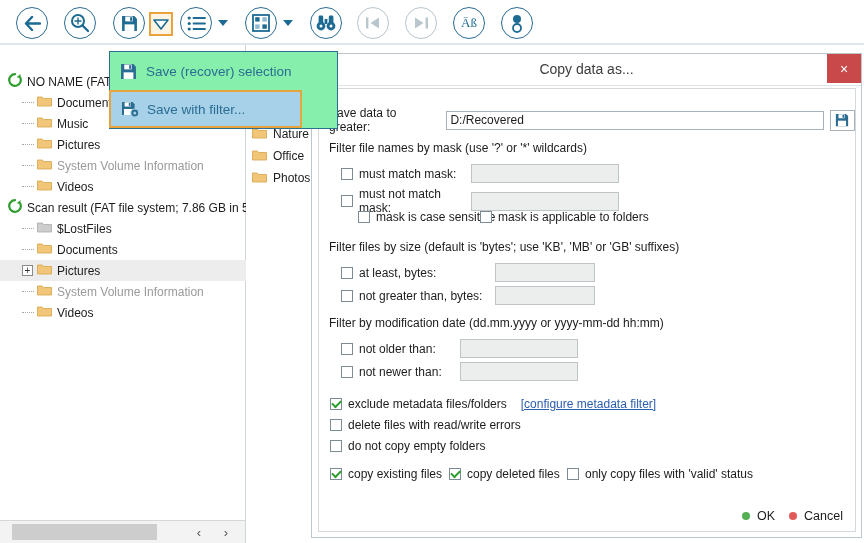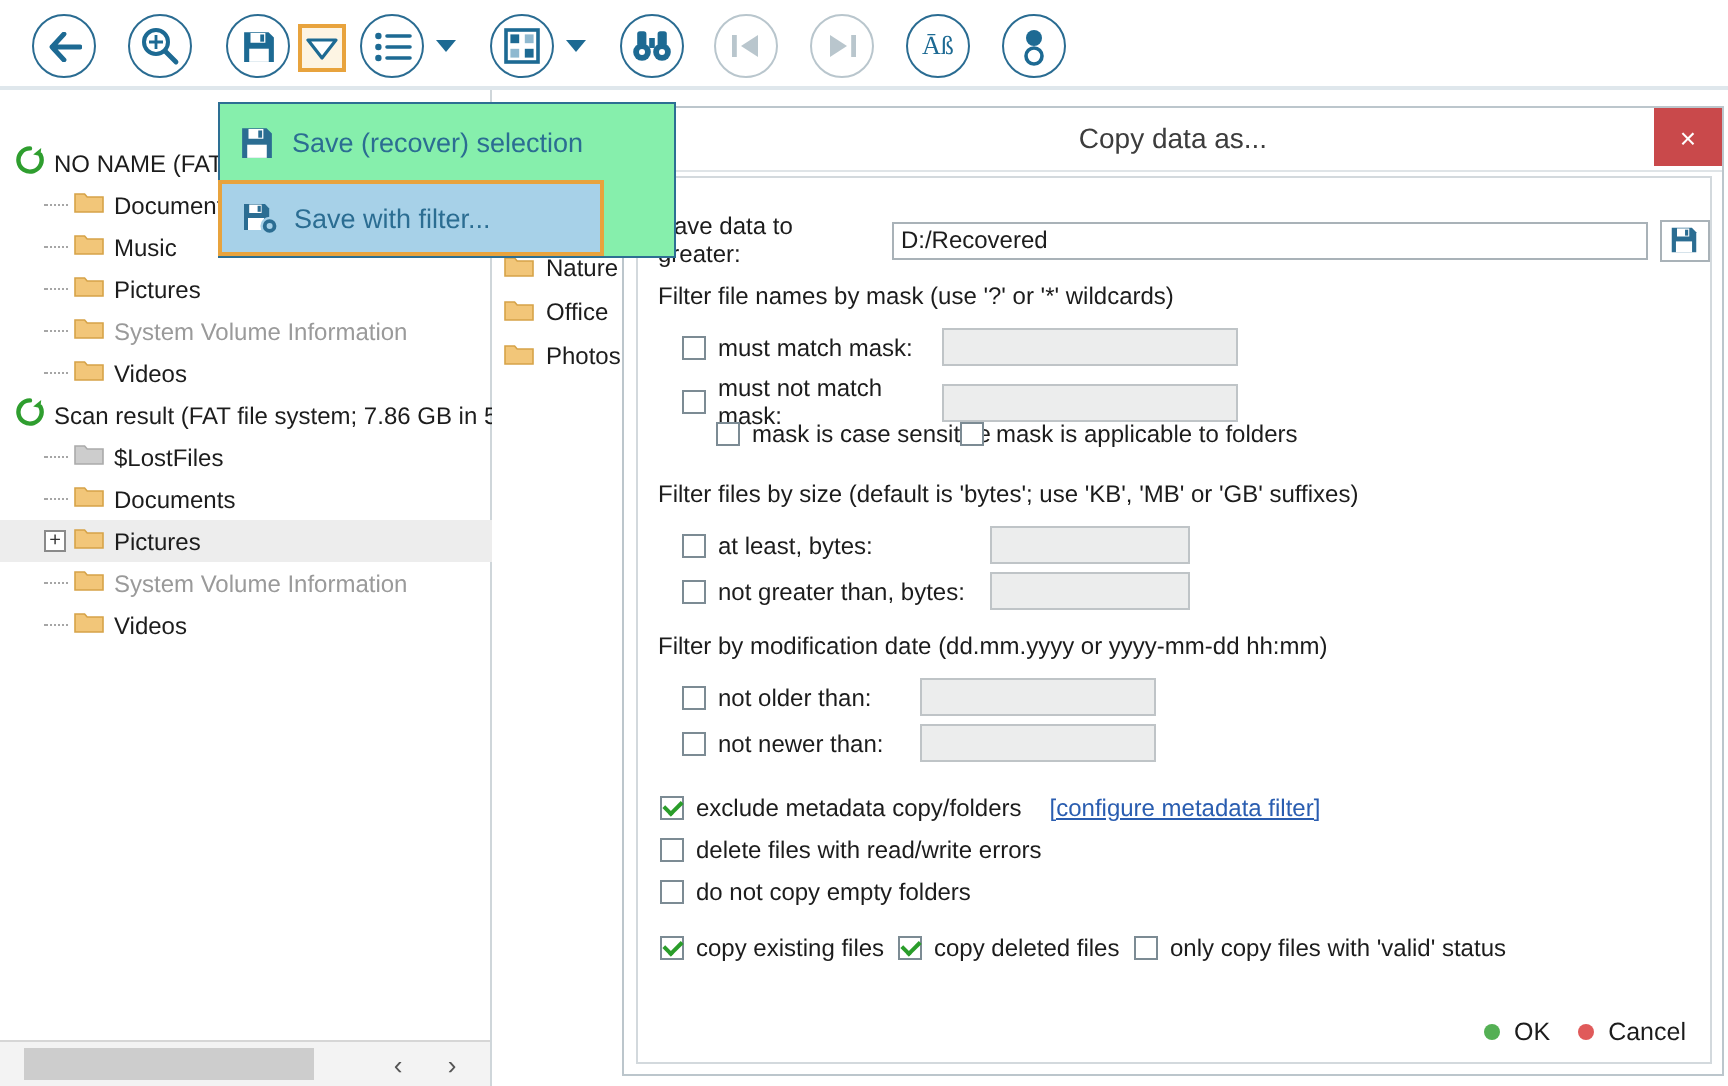--- a/index.html
+++ b/index.html
@@ -410,21 +410,21 @@
         <span class="grp">Filter by modification date (dd.mm.yyyy or yyyy-mm-dd hh:mm)</span>
       </div>
       <div class="row" style="left:22px;top:273px;">
         <span class="cb"></span>
         <span class="cbl" style="width:101px;">not newer than:</span>
         <input class="tin dis" style="width: 118px;" value="">
       </div>
 
       <div class="row" style="left:11px;top:308px;">
         <span class="cb on"></span>
-        <span class="cbl">exclude metadata copy/folders</span>
+        <span class="cbl">exclude metadata files/folders</span>
         <span class="link" style="margin-left:14px;">[configure metadata filter]</span>
       </div>
       <div class="row" style="left:11px;top:329px;">
         <span class="cb"></span>
         <span class="cbl">delete files with read/write errors</span>
       </div>
       <div class="row" style="left:11px;top:350px;">
         <span class="cb"></span>
         <span class="cbl">do not copy empty folders</span>
       </div>

